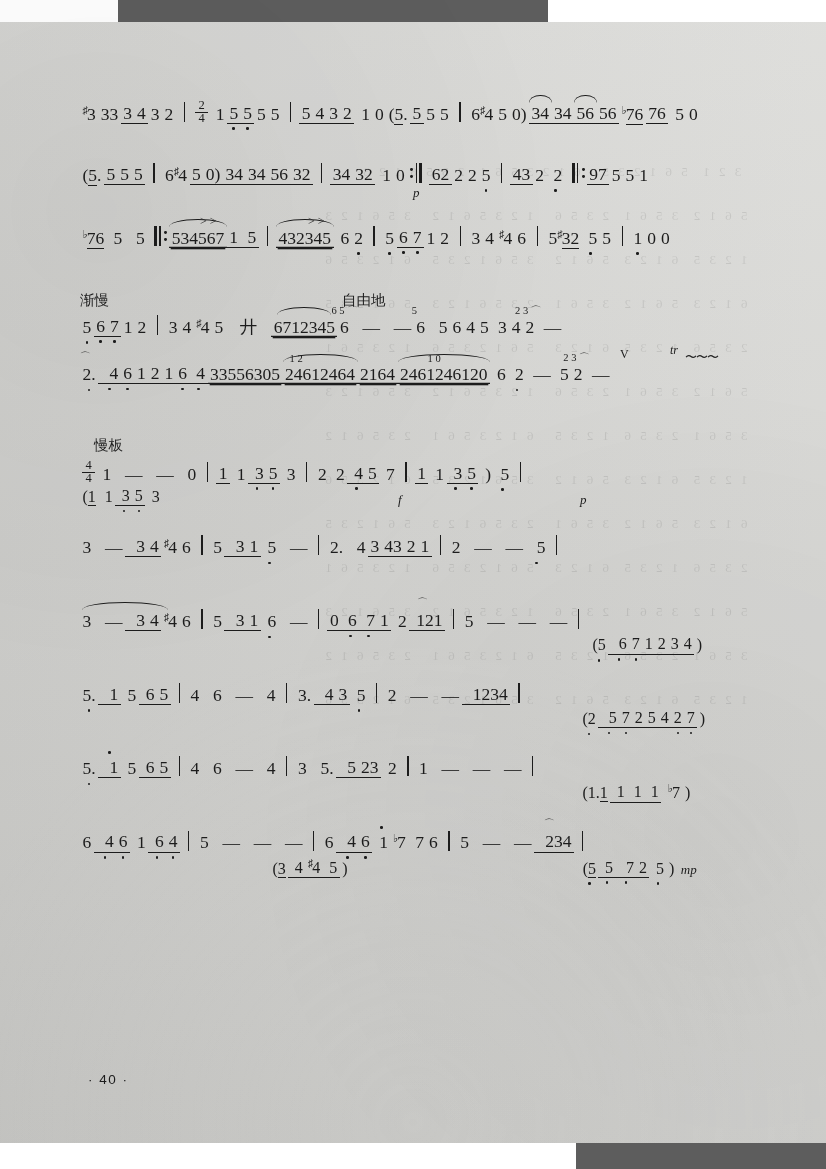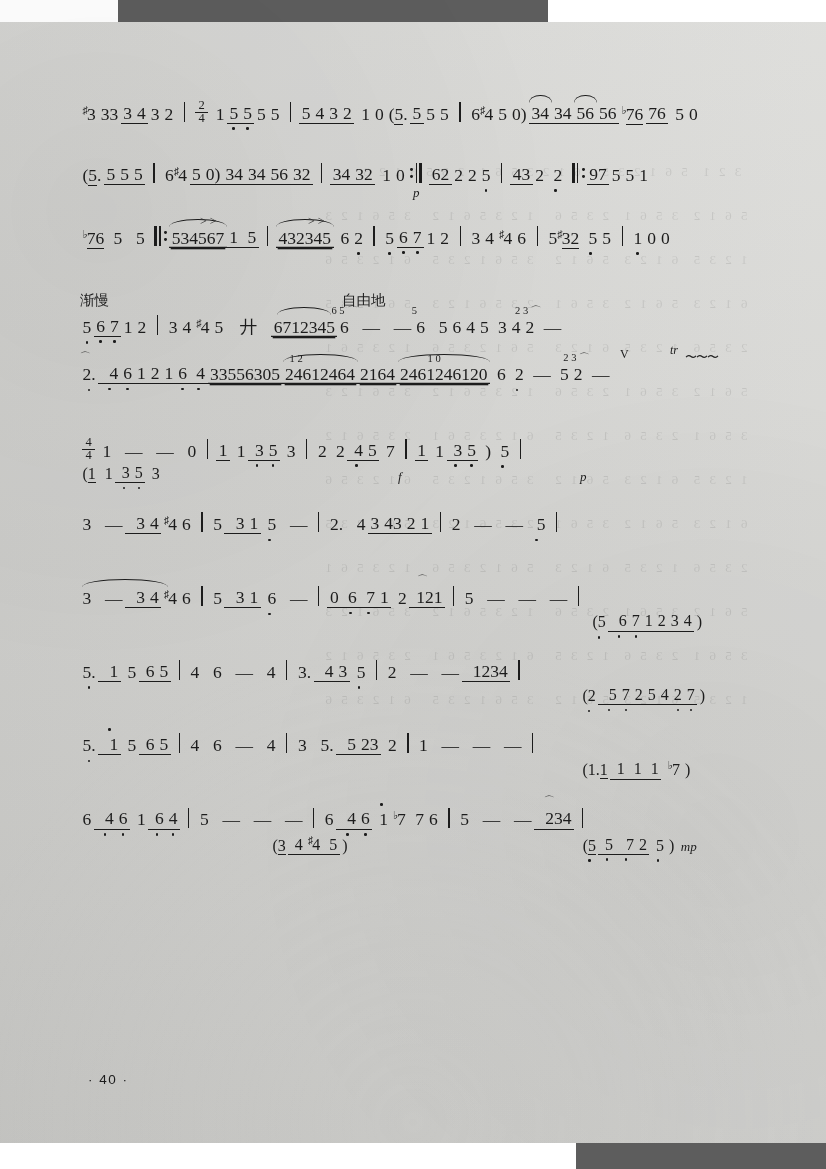--- a/index.html
+++ b/index.html
@@ -428,20 +428,23 @@
         <span class="nt">&nbsp;5</span>
         <span class="nt" style="position:relative;"><span class="sup" style="position:absolute;top:-12px;left:-8px;">2 3 ⌒</span>2</span>
         <span class="nt">&nbsp;—</span>
       </div>
       <div class="ov" style="left:540px; top:-16px;">V</div>
       <div class="ov" style="left:590px; top:-20px; font-style:italic;">tr</div>
       <div class="ov" style="left:605px; top:-14px; letter-spacing:-1px;">〜〜〜</div>
     </div>
 
     <div class="system" style="margin-top:30px;">
+      <div class="tempo-row">
+        <span class="tempo-cn" style="left:14px;">慢板</span>
+      </div>
       <div class="staff-line" style="margin-top:4px;">
         <span class="meter">
             <b class="num">4</b>
             <b>4</b>
           </span>
         <span class="nt">1</span>
         <span class="nt">&nbsp;&nbsp;—</span>
           <span class="nt">&nbsp;&nbsp;—</span>
         <span class="nt">&nbsp;&nbsp;0</span>
         <span class="barline"></span>

